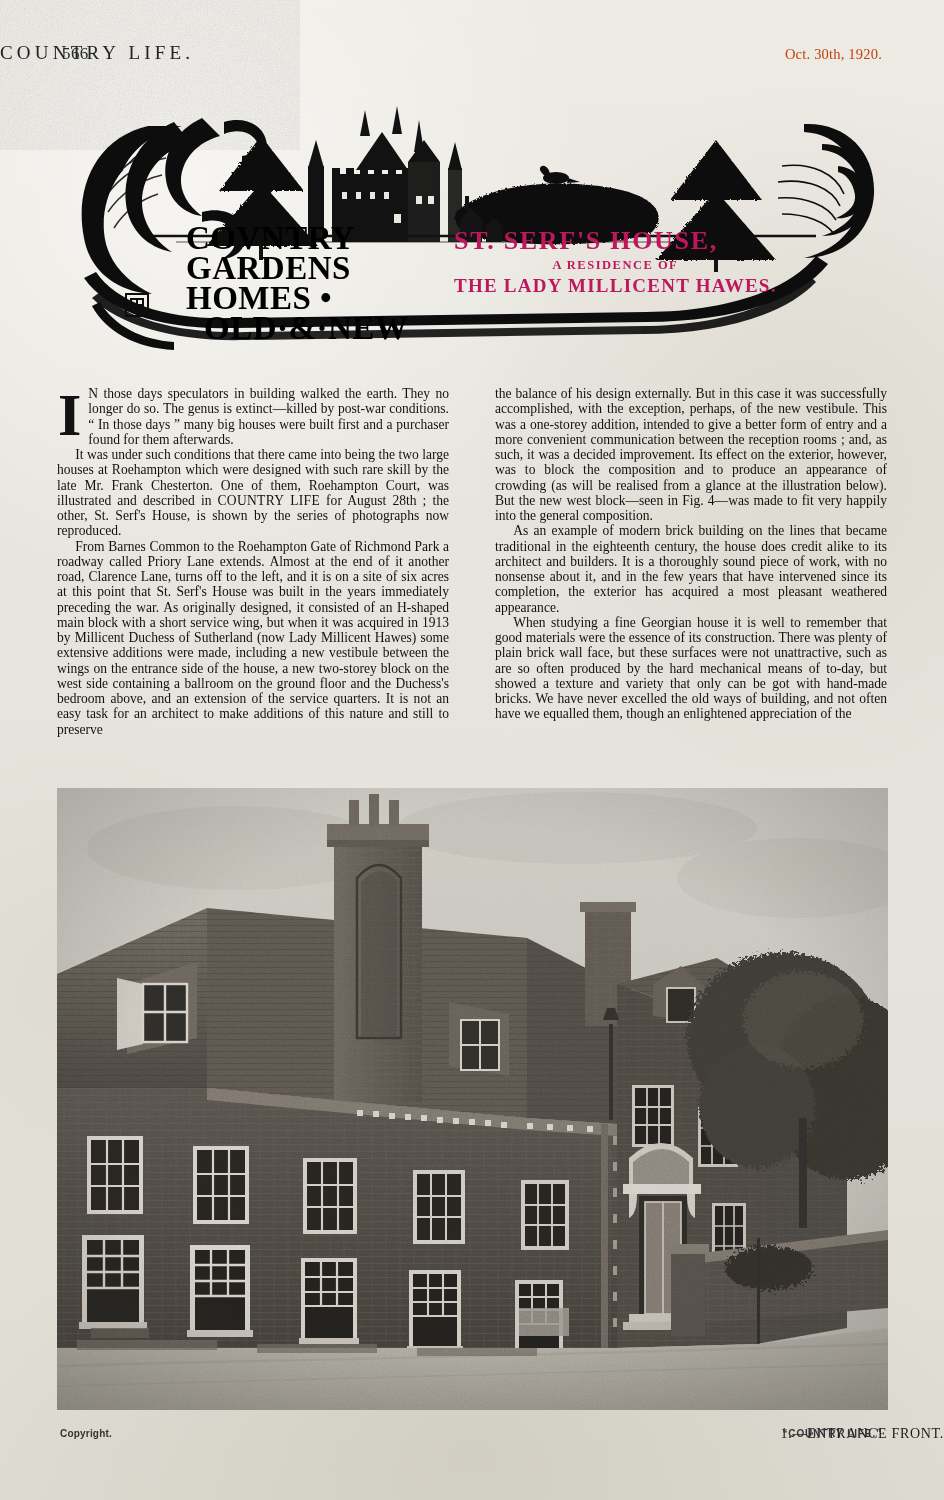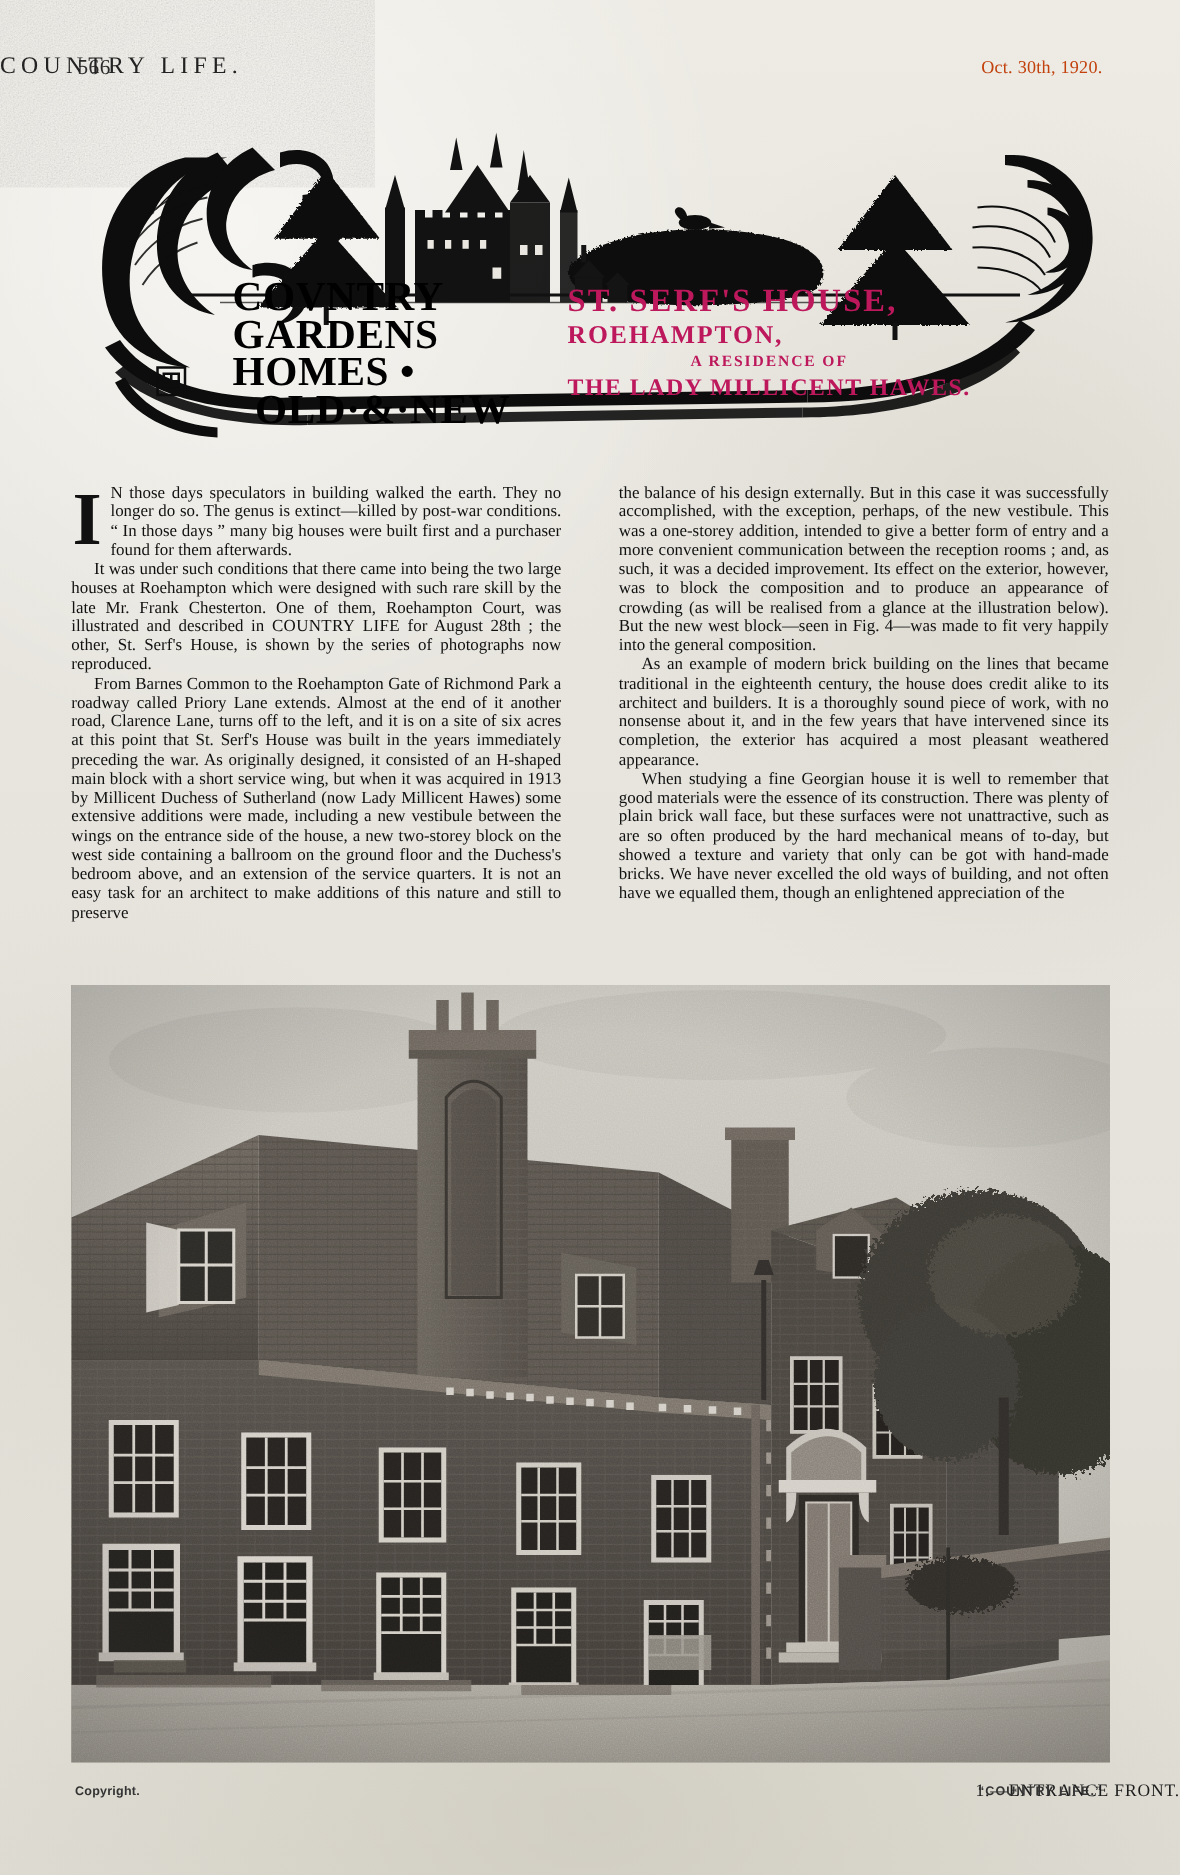--- a/index.html
+++ b/index.html
@@ -291,21 +291,20 @@
 
     <div class="mh-text">
       <div class="chg">
         <div>COVNTRY</div>
         <div>GARDENS</div>
         <div>HOMES •</div>
         <div class="l4">OLD·&amp;·NEW</div>
       </div>
       <div class="artitle">
         <div class="t1">ST. SERF'S HOUSE,</div>
-        <div class="t2">ROEHAMPTON,</div>
         <div class="t3">A RESIDENCE OF</div>
         <div class="t4">THE LADY MILLICENT HAWES.</div>
       </div>
     </div>
   </div>
 
   <div class="cols">
     <div class="col left">
       <p class="first"><span class="dropcap">I</span><span>N those days speculators in building walked the earth. They no longer do so. The genus is extinct—killed by post-war conditions. “ In those days ” many big houses were built first and a purchaser found for them afterwards.</span></p>
       <p><span>It was under such conditions that there came into being the two large houses at Roehampton which were designed with such rare skill by the late Mr. Frank Chesterton. One of them, Roehampton Court, was illustrated and described in </span><span class="sc">COUNTRY LIFE</span><span> for August 28th ; the other, St. Serf's House, is shown by the series of photographs now reproduced.</span></p>

